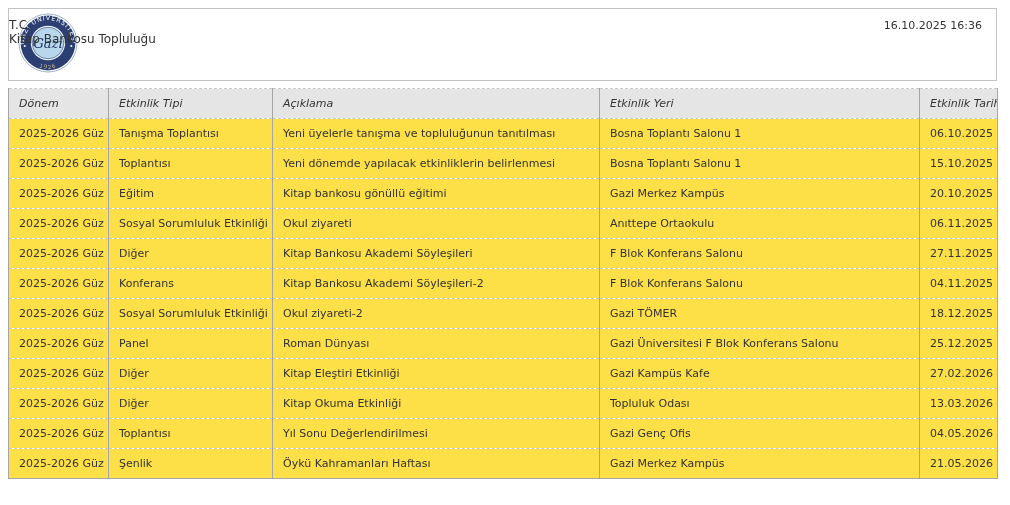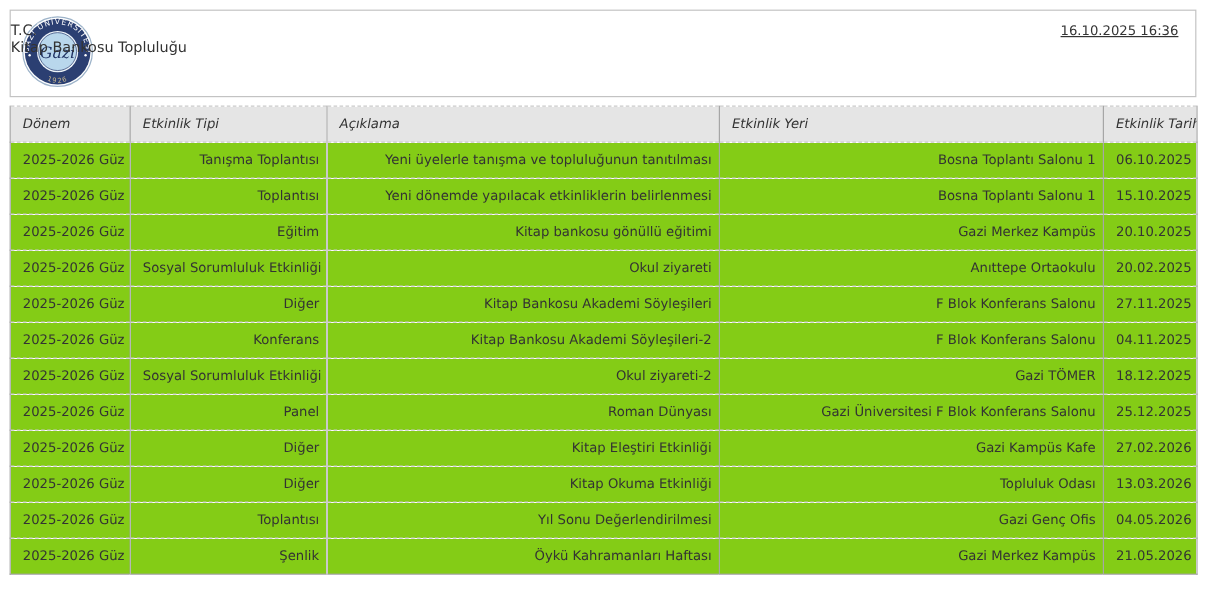--- a/index.html
+++ b/index.html
@@ -24,21 +24,21 @@
     position: absolute; left: 9px; top: 4px;
     width: 60px; height: 60px;
   }
   .header-center {
     position: absolute; left: 0; right: 0; top: 9px;
     font-size: 12px; line-height: 14px; color: #333;
   }
   .header-community { }
   .header-timestamp {
     position: absolute; right: 14px; top: 10px;
-    font-size: 11px; color: #333; text-decoration: underline;
+    font-size: 11px; color: #333;
   }
 
   
   table.events {
     margin-top: 7px;
     width: 989px;
     border-collapse: collapse;
     table-layout: fixed;
     font-size: 11px;
     color: #333;
@@ -57,21 +57,21 @@
     vertical-align: middle;
     text-align: left;
     font-weight: normal;
     white-space: nowrap;
     overflow: hidden;
   }
   table.events { border: 1px solid #a6a6a6; border-top: 1px dashed #c9c9c9; }
   table.events th:last-child, table.events td:last-child { border-right: none; }
   table.events tbody tr:last-child td { border-bottom: none; }
   table.events thead th { background: #e5e5e5; font-style: italic; }
-  table.events tbody td { background: #84cc16; text-align: right; }
+  table.events tbody td { background: #fde047; }
 </style>
 </head>
 <body>
 
 <div class="page">
 
   <div class="report-header">
 
     <div class="logo-wrap">
       <svg viewBox="0 0 60 60" width="60" height="60">
@@ -140,21 +140,21 @@
           <td>Eğitim</td>
           <td>Kitap bankosu gönüllü eğitimi</td>
           <td>Gazi Merkez Kampüs</td>
           <td>20.10.2025</td>
         </tr>
         <tr>
           <td>2025-2026 Güz</td>
           <td>Sosyal Sorumluluk Etkinliği</td>
           <td>Okul ziyareti</td>
           <td>Anıttepe Ortaokulu</td>
-          <td>20.02.2025</td>
+          <td>06.11.2025</td>
         </tr>
         <tr>
           <td>2025-2026 Güz</td>
           <td>Diğer</td>
           <td>Kitap Bankosu Akademi Söyleşileri</td>
           <td>F Blok Konferans Salonu</td>
           <td>27.11.2025</td>
         </tr>
         <tr>
           <td>2025-2026 Güz</td>

